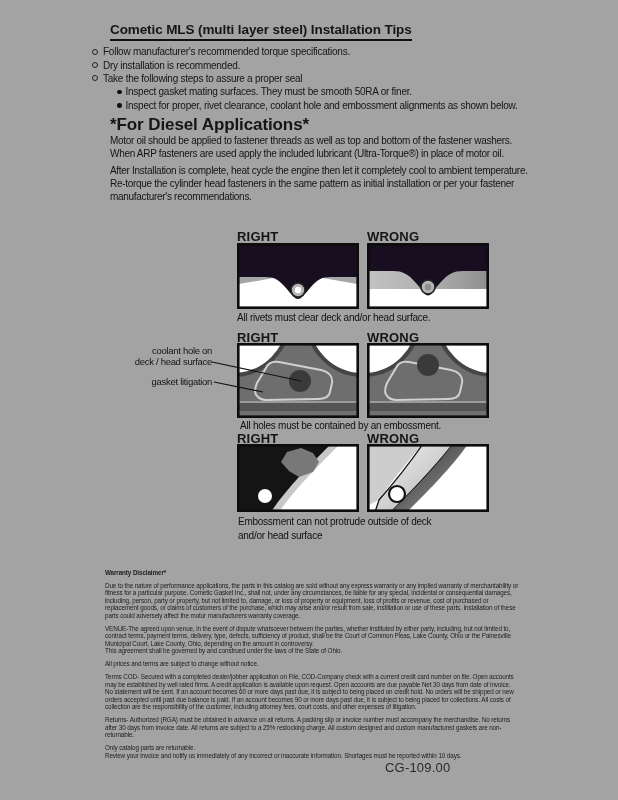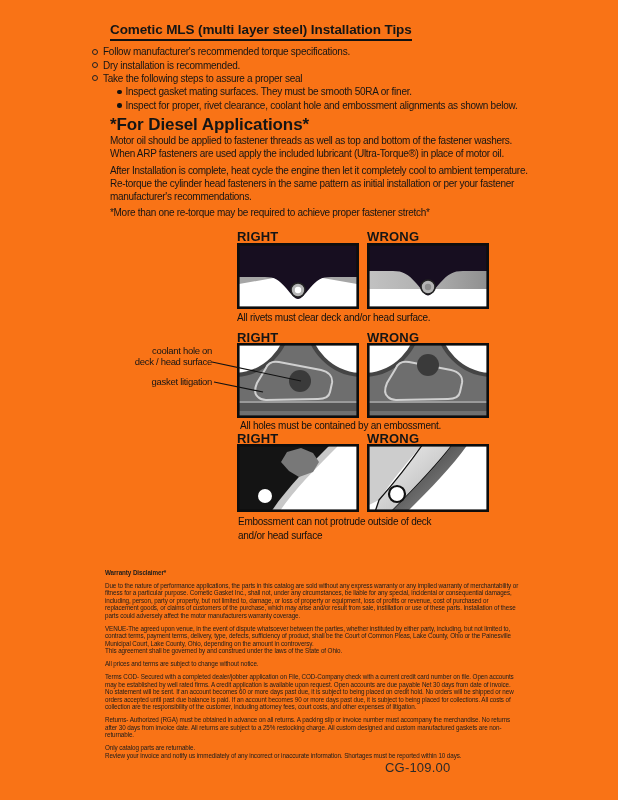--- a/index.html
+++ b/index.html
@@ -1,17 +1,17 @@
 <!DOCTYPE html>
 <html><head>
 <meta charset="utf-8">
 <style>
   html,body{margin:0;padding:0;background:#ffffff;}
   .page{
-    position:relative;width:618px;height:800px;background:#f97316;overflow:hidden;
+    position:relative;width:618px;height:800px;background:#a3a3a3;overflow:hidden;
     font-family:"Liberation Sans", sans-serif;color:#151515;
   }
   .abs{position:absolute;}
   .title{
     left:110px;top:22px;font-size:13.5px;font-weight:bold;letter-spacing:-0.1px;
     border-bottom:2px solid #111;padding-bottom:2px;white-space:nowrap;
   }
   .bullets{left:92px;top:45px;font-size:10px;letter-spacing:-0.25px;}
   .b-row{display:flex;align-items:center;height:13.4px;white-space:nowrap;}
   .b-row.sub{margin-left:25px;}
@@ -57,21 +57,20 @@
     </div>
     <div class="b-row sub">
       <span class="dot"></span>
       <span>Inspect for proper, rivet clearance, coolant hole and embossment alignments as shown below.</span>
     </div>
   </div>
 
   <div class="abs diesel-h">*For Diesel Applications*</div>
   <div class="abs para p1">Motor oil should be applied to fastener threads as well as top and bottom of the fastener washers. When ARP fasteners are used apply the included lubricant (Ultra-Torque®) in place of motor oil.</div>
   <div class="abs para p2">After Installation is complete, heat cycle the engine then let it completely cool to ambient temperature. Re-torque the cylinder head fasteners in the same pattern as initial installation or per your fastener manufacturer's recommendations.</div>
-  <div class="abs para p3">*More than one re-torque may be required to achieve proper fastener stretch*</div>
 
   <div class="abs rw-label" style="left:237px;top:229px;">RIGHT</div>
   <div class="abs rw-label" style="left:367px;top:229px;">WRONG</div>
 
   <div class="abs" style="left:237px;top:243px;">
     <svg width="122" height="66" viewBox="0 0 122 66">
       <rect x="0" y="0" width="122" height="66" fill="#ffffff"></rect>
       <polygon points="2,34 42,34 2,41" fill="#a6a6a6"></polygon>
       <polygon points="120,34 80,34 120,41" fill="#a6a6a6"></polygon>
       <path d="M0,0 H122 V34 H94 C84,34 80,37 73,45 C67,52 64.5,56 61,56 C57.5,56 55,52 49,45 C42,37 38,34 28,34 H0 Z" fill="#170e20"></path>

